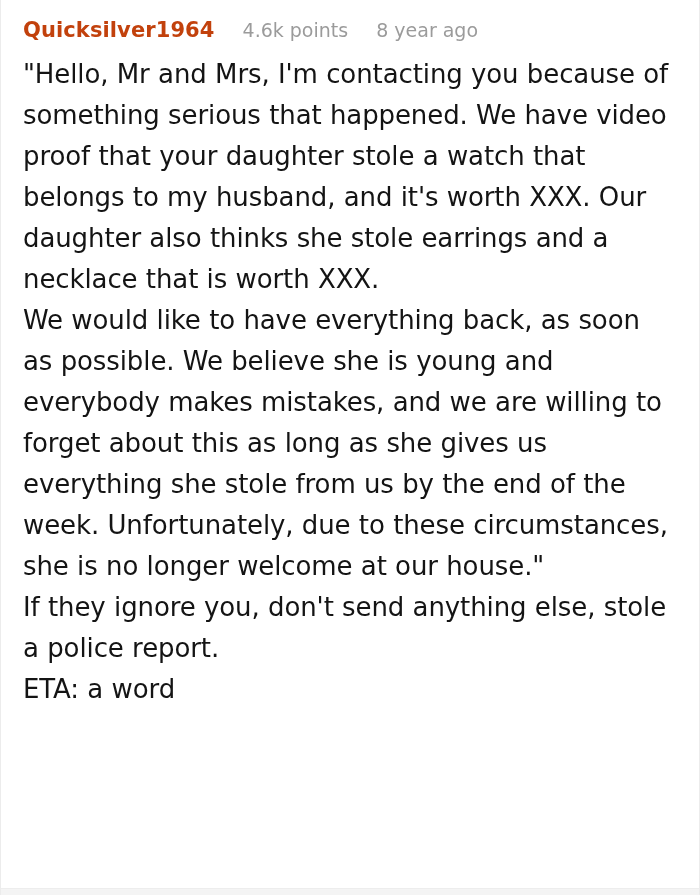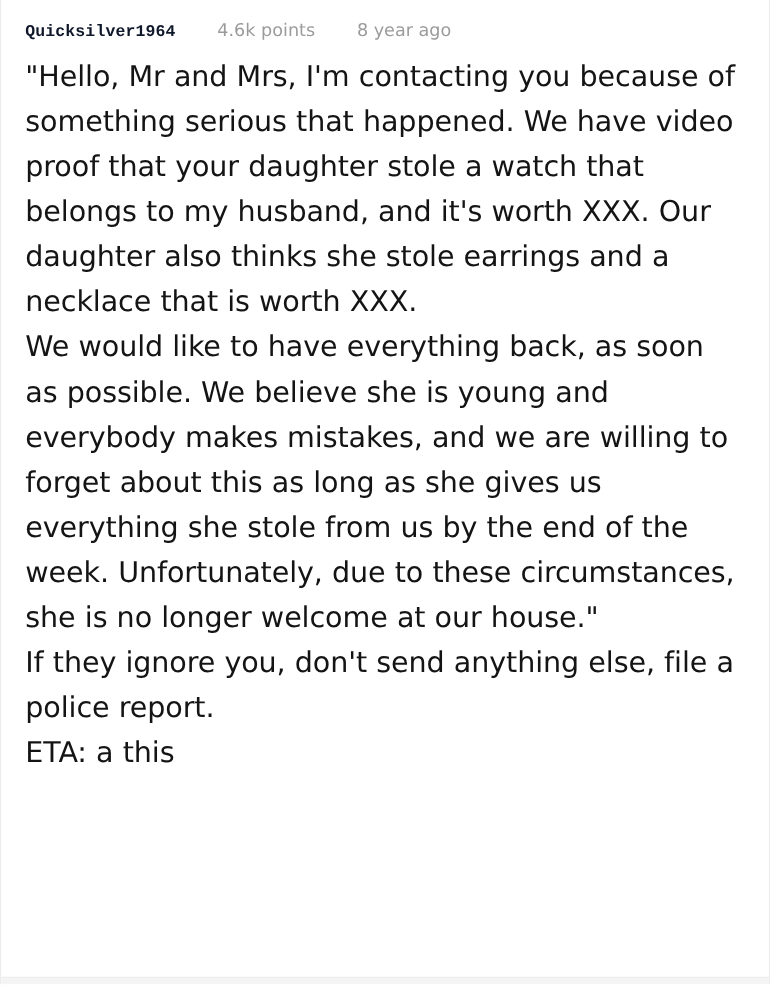--- a/index.html
+++ b/index.html
@@ -33,33 +33,32 @@
   
   .comment-header {
     display: flex;
     align-items: baseline;
     padding-top: 18px;
     padding-bottom: 2px;
     white-space: nowrap;
   }
 
   .author-name {
-    font-size: 15px;
+    font-size: 21px;
     font-weight: 700;
-    color: #0f172a;
+    color: #c2410c;
     letter-spacing: 0.1px;
     text-decoration: none;
-    font-family: Liberation Mono, monospace;
   }
 
   .meta-item {
-    font-size: 16px;
+    font-size: 19px;
     font-weight: 400;
     color: #9b9b9b;
-    margin-left: 38px;
+    margin-left: 28px;
   }
 
   
   .comment-body {
     padding-top: 10px;
   }
 
   .comment-body p {
     margin: 0;
     font-size: 26px;
@@ -92,21 +91,21 @@
 
     <div class="comment-header">
       <a href="#" class="author-name">Quicksilver1964</a>
       <span class="meta-item">4.6k points</span>
       <span class="meta-item">8 year ago</span>
     </div>
 
     <div class="comment-body">
       <p>"Hello, Mr and Mrs, I'm contacting you because of something serious that happened. We have video proof that your daughter stole a watch that belongs to my husband, and it's worth XXX. Our daughter also thinks she stole earrings and a necklace that is worth XXX.</p>
       <p class="spaced">We would like to have everything back, as soon as possible. We believe she is young and everybody makes mistakes, and we are willing to forget about this as long as she gives us everything she stole from us by the end of the week. Unfortunately, due to these circumstances, she is no longer welcome at our house."</p>
-      <p class="spaced">If they ignore you, don't send anything else, file a police report.</p>
-      <p class="spaced">ETA: a this</p>
+      <p class="spaced">If they ignore you, don't send anything else, stole a police report.</p>
+      <p class="spaced">ETA: a word</p>
     </div>
 
   </div>
 
   <div class="bottom-rule"></div>
 
 </div>
 
 </body></html>

